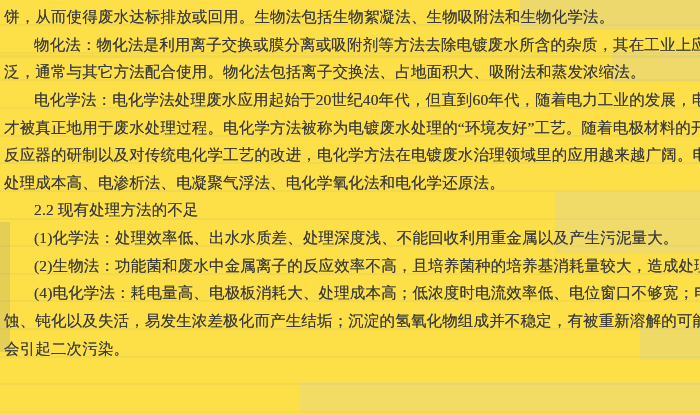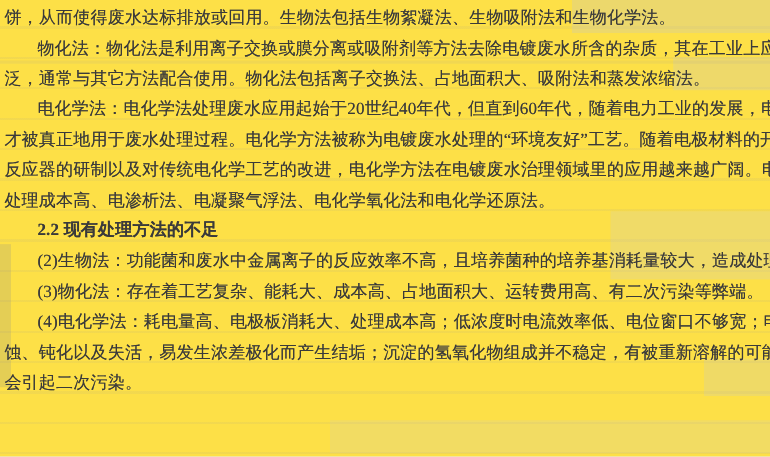--- a/index.html
+++ b/index.html
@@ -40,21 +40,21 @@
     line-height: 27.65px;
     font-size: 15.5px;
     letter-spacing: 0.15px;
     white-space: nowrap;
     text-shadow: 0 0 0.6px rgba(70,70,70,0.75);
   }
   .line.indent {
     padding-left: 30px;
   }
   .line.heading {
-    font-weight: bold;
+    font-weight: normal;
   }
   .artifact {
     position: absolute;
     pointer-events: none;
   }
   .a1 { left: 520px; top: 0;   width: 180px; height: 30px; background: rgba(198,198,194,0.30); }
   .a2 { left: 612px; top: 52px; width: 88px; height: 30px; background: rgba(200,200,196,0.28); }
   .a3 { left: 555px; top: 192px; width: 145px; height: 62px; background: rgba(203,203,199,0.26); }
   .a4 { left: 0;    top: 222px; width: 10px;  height: 130px; background: rgba(140,140,136,0.22); }
   .a5 { left: 640px; top: 326px; width: 60px; height: 34px; background: rgba(200,200,196,0.25); }
@@ -76,20 +76,20 @@
 
   <div class="text-block">
     <div class="line">饼，从而使得废水达标排放或回用。生物法包括生物絮凝法、生物吸附法和生物化学法。</div>
     <div class="line indent">物化法：物化法是利用离子交换或膜分离或吸附剂等方法去除电镀废水所含的杂质，其在工业上应用广</div>
     <div class="line">泛，通常与其它方法配合使用。物化法包括离子交换法、占地面积大、吸附法和蒸发浓缩法。</div>
     <div class="line indent">电化学法：电化学法处理废水应用起始于20世纪40年代，但直到60年代，随着电力工业的发展，电化学法</div>
     <div class="line">才被真正地用于废水处理过程。电化学方法被称为电镀废水处理的“环境友好”工艺。随着电极材料的开发、</div>
     <div class="line">反应器的研制以及对传统电化学工艺的改进，电化学方法在电镀废水治理领域里的应用越来越广阔。电化学法</div>
     <div class="line">处理成本高、电渗析法、电凝聚气浮法、电化学氧化法和电化学还原法。</div>
     <div class="line indent heading">2.2 现有处理方法的不足</div>
+    <div class="line indent">(1)化学法：处理效率低、出水水质差、处理深度浅、不能回收利用重金属以及产生污泥量大。</div>
     <div class="line indent">(2)生物法：功能菌和废水中金属离子的反应效率不高，且培养菌种的培养基消耗量较大，造成处理成本较</div>
-    <div class="line indent">(3)物化法：存在着工艺复杂、能耗大、成本高、占地面积大、运转费用高、有二次污染等弊端。</div>
     <div class="line indent">(4)电化学法：耗电量高、电极板消耗大、处理成本高；低浓度时电流效率低、电位窗口不够宽；电极腐</div>
     <div class="line">蚀、钝化以及失活，易发生浓差极化而产生结垢；沉淀的氢氧化物组成并不稳定，有被重新溶解的可能，可能</div>
     <div class="line">会引起二次污染。</div>
   </div>
 
 </div>
 
 </body></html>

